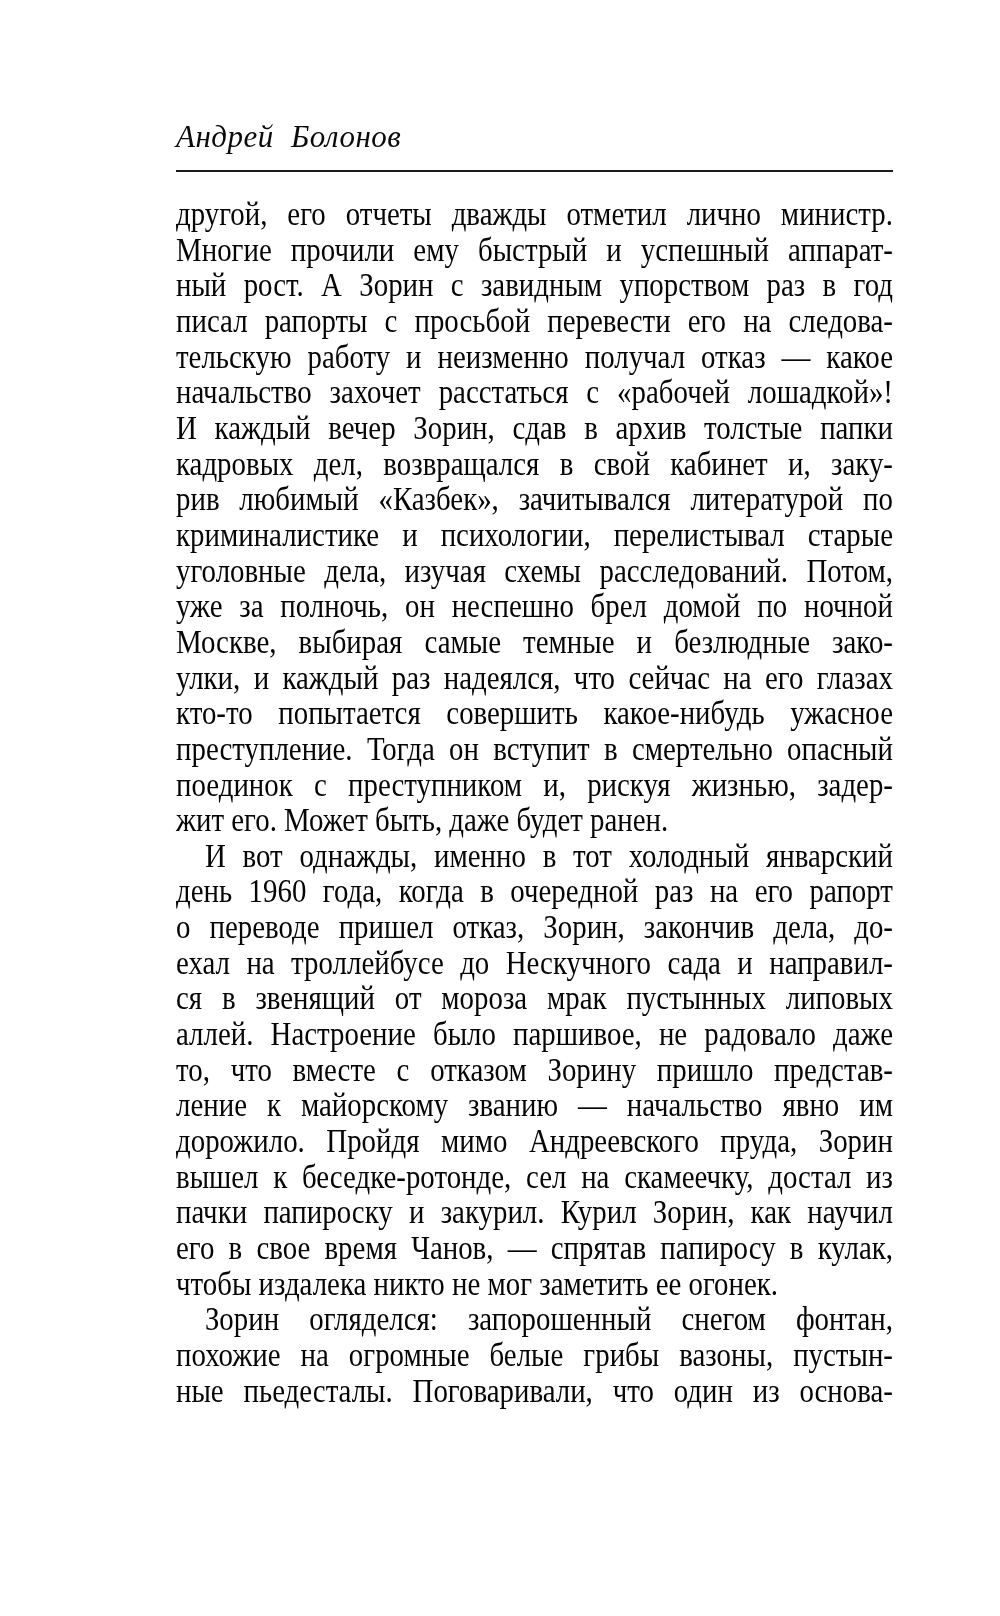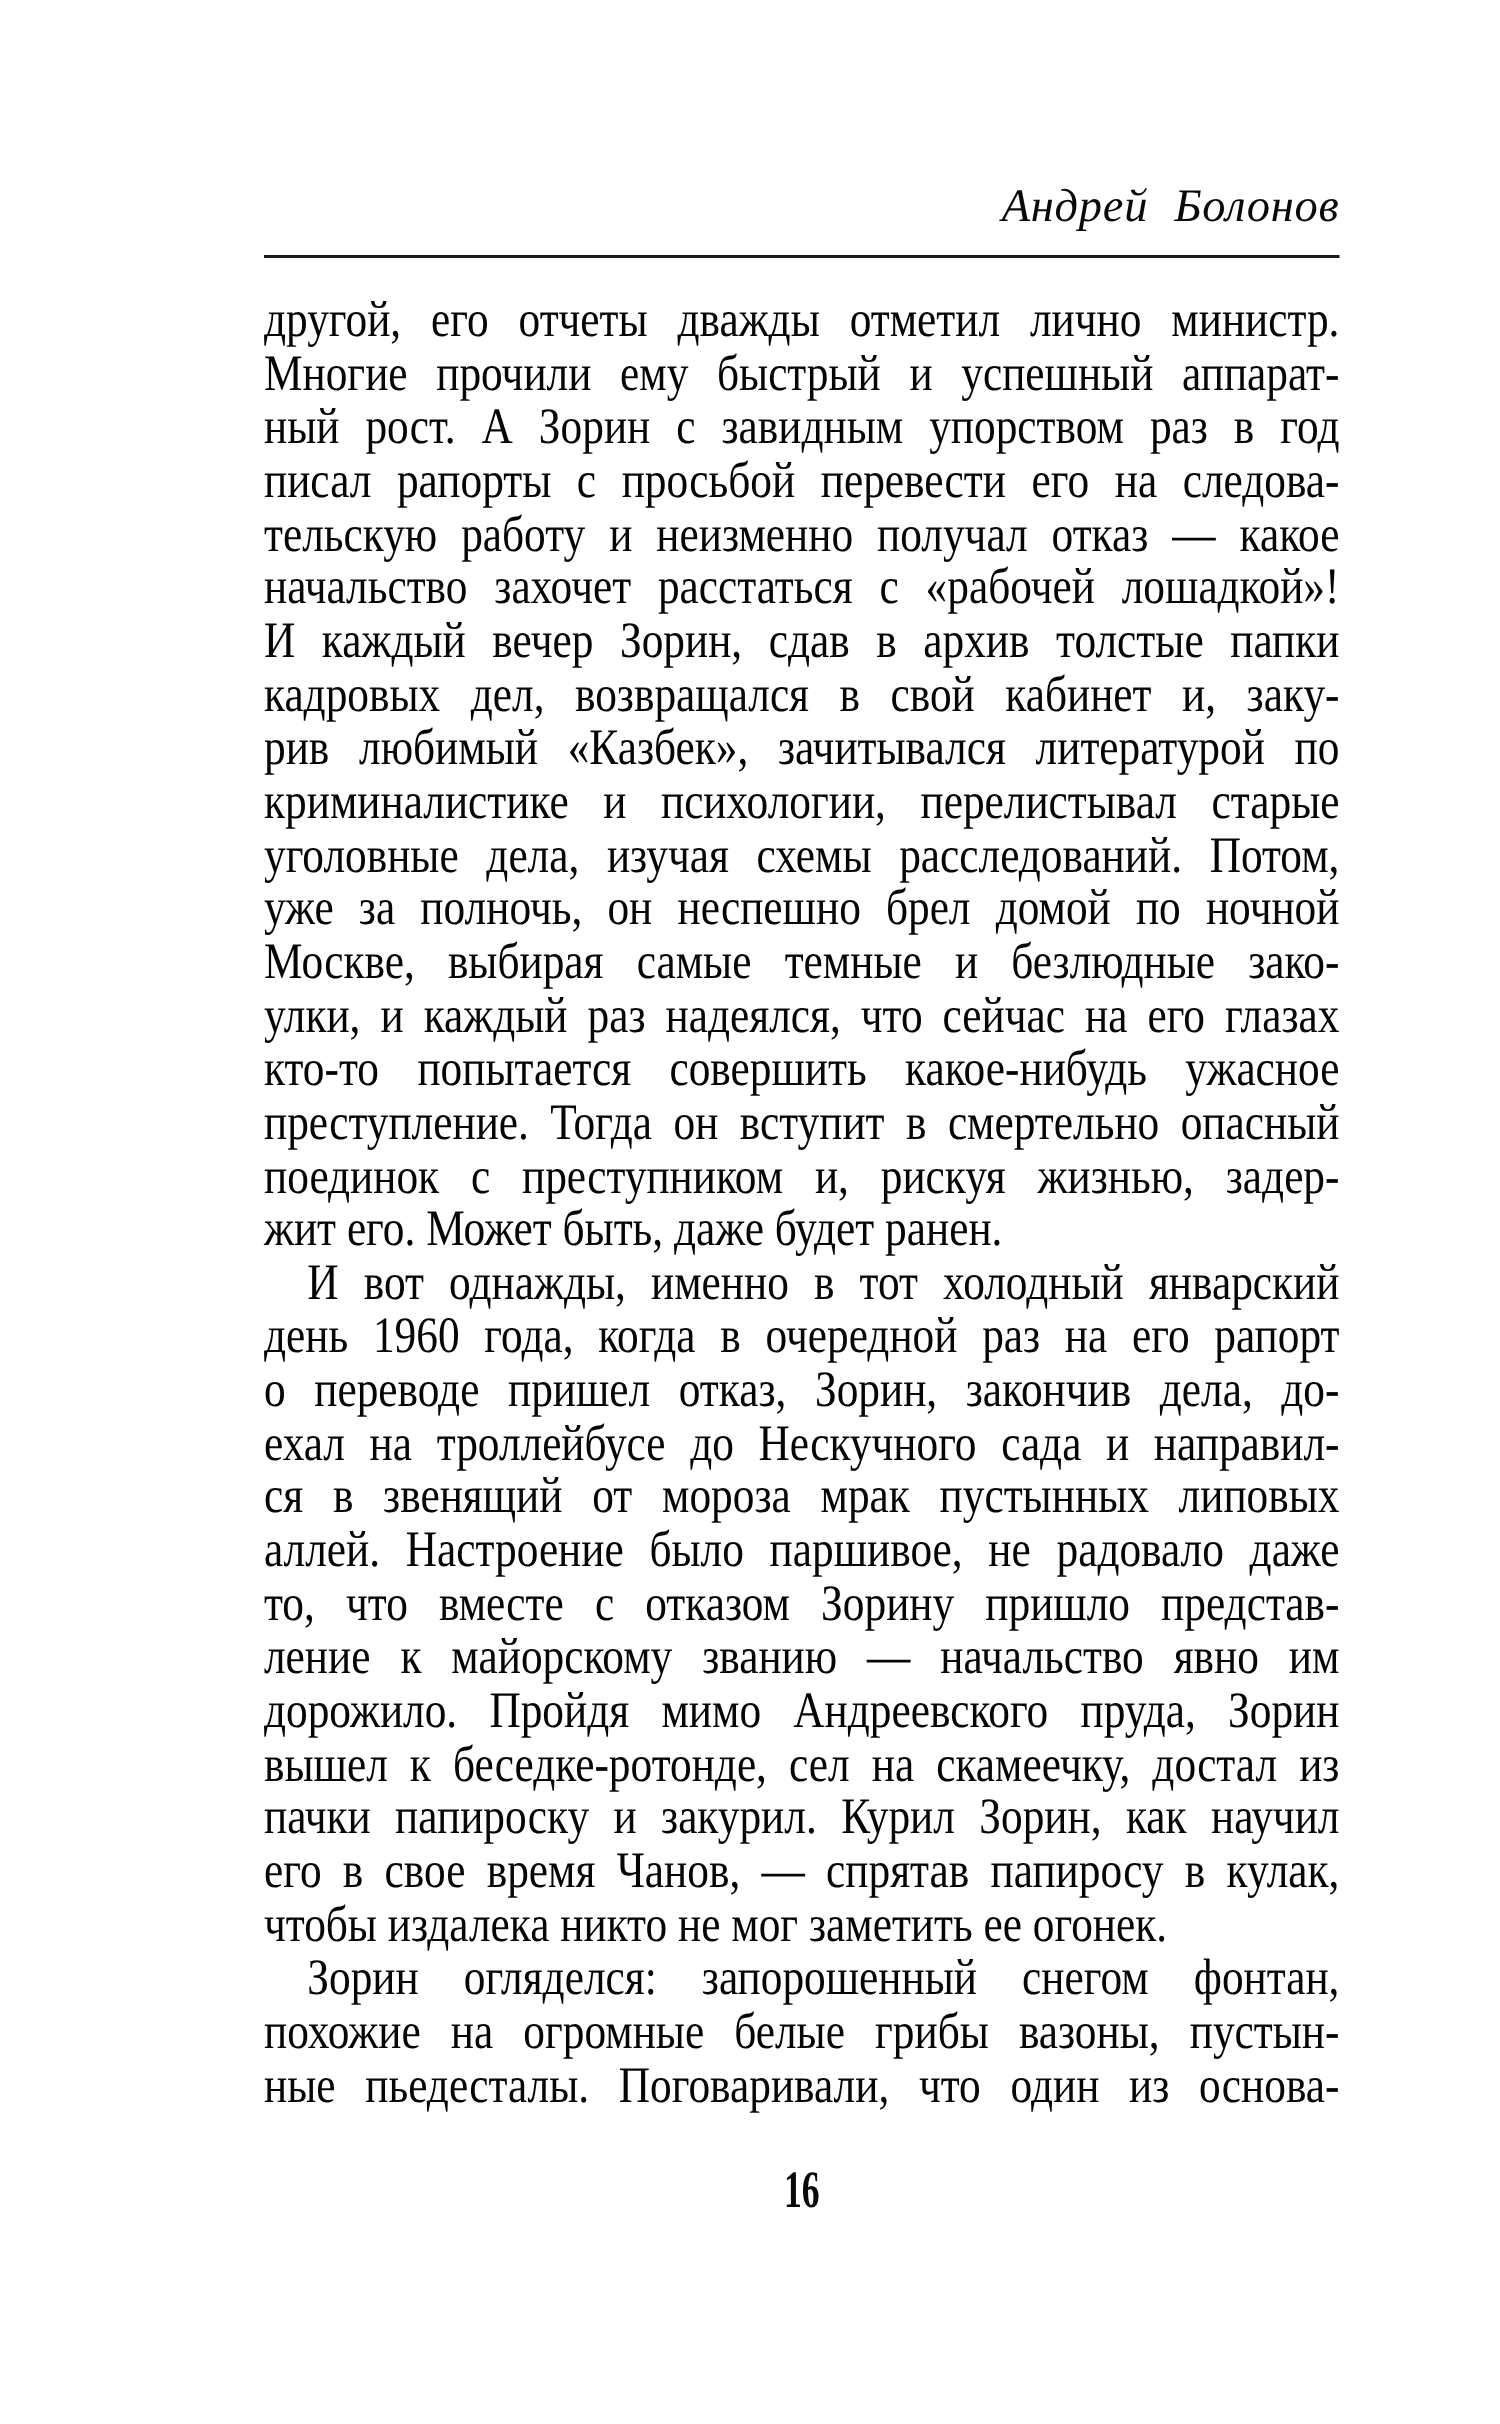--- a/index.html
+++ b/index.html
@@ -14,21 +14,21 @@
     background: #ffffff;
     color: #000000;
     font-family: "Liberation Serif", "DejaVu Serif", serif;
     overflow: hidden;
   }
   .author {
     position: absolute;
     left: 176px;
     top: 119px;
     width: 717px;
-    text-align: right;
+    text-align: left;
     font-style: italic;
     font-size: 31px;
     line-height: 36px;
     word-spacing: 9px;
     letter-spacing: 0.5px;
     color: #0a0a0a;
   }
   .rule {
     position: absolute;
     left: 176px;
@@ -116,16 +116,13 @@
       <div class="line">ление к майорскому званию — начальство явно им</div>
       <div class="line">дорожило. Пройдя мимо Андреевского пруда, Зорин</div>
       <div class="line">вышел к беседке-ротонде, сел на скамеечку, достал из</div>
       <div class="line">пачки папироску и закурил. Курил Зорин, как научил</div>
       <div class="line">его в свое время Чанов, — спрятав папиросу в кулак,</div>
       <div class="line noj">чтобы издалека никто не мог заметить ее огонек.</div>
       <div class="line ind">Зорин огляделся: запорошенный снегом фонтан,</div>
       <div class="line">похожие на огромные белые грибы вазоны, пустын-</div>
       <div class="line">ные пьедесталы. Поговаривали, что один из основа-</div>
     </div>
-  <div class="pagenum-row">
-    <span class="pagenum">16</span>
-  </div>
 </div>
 
 </body></html>

